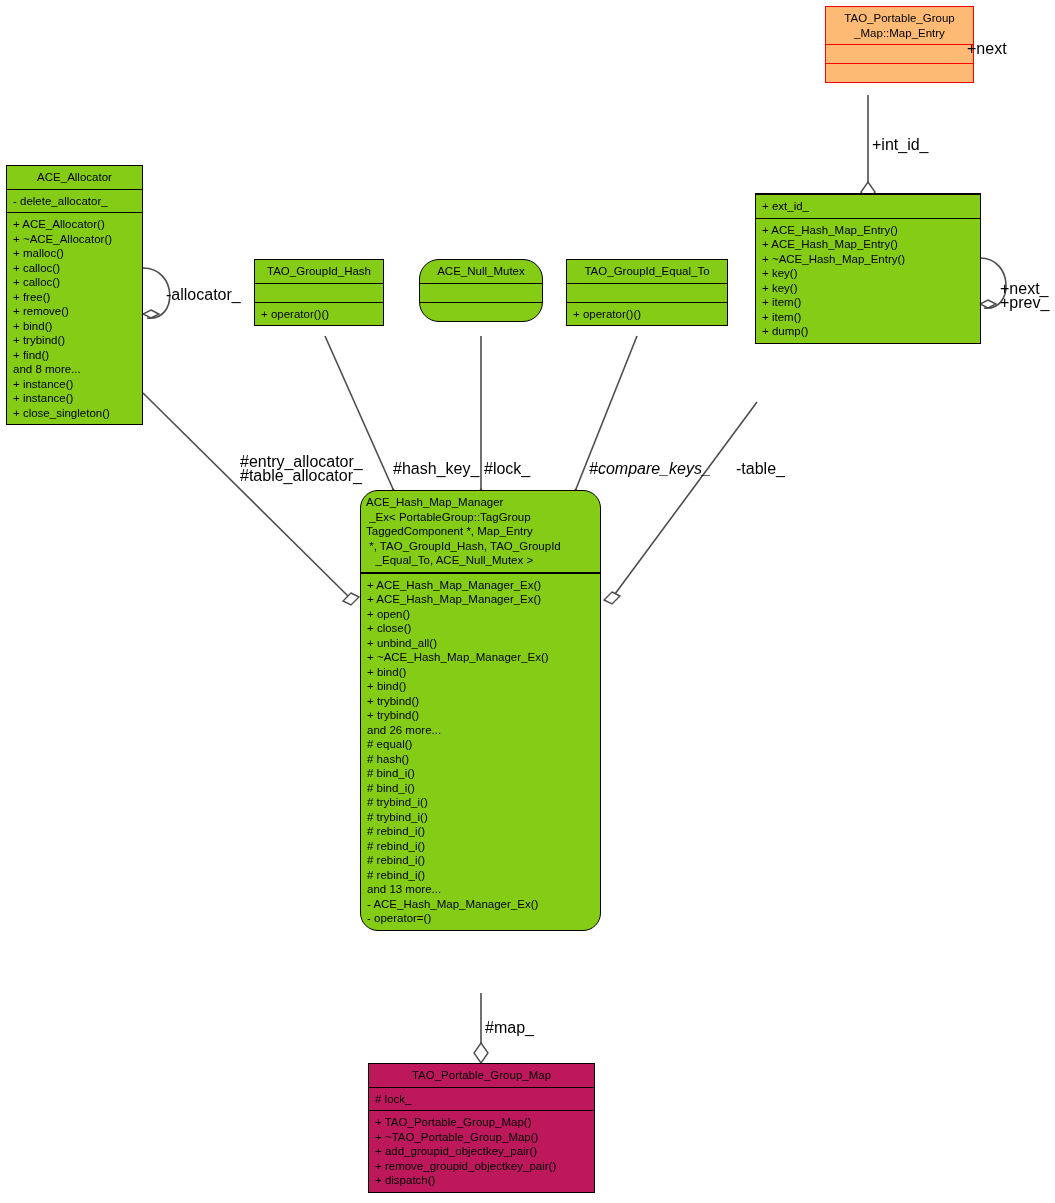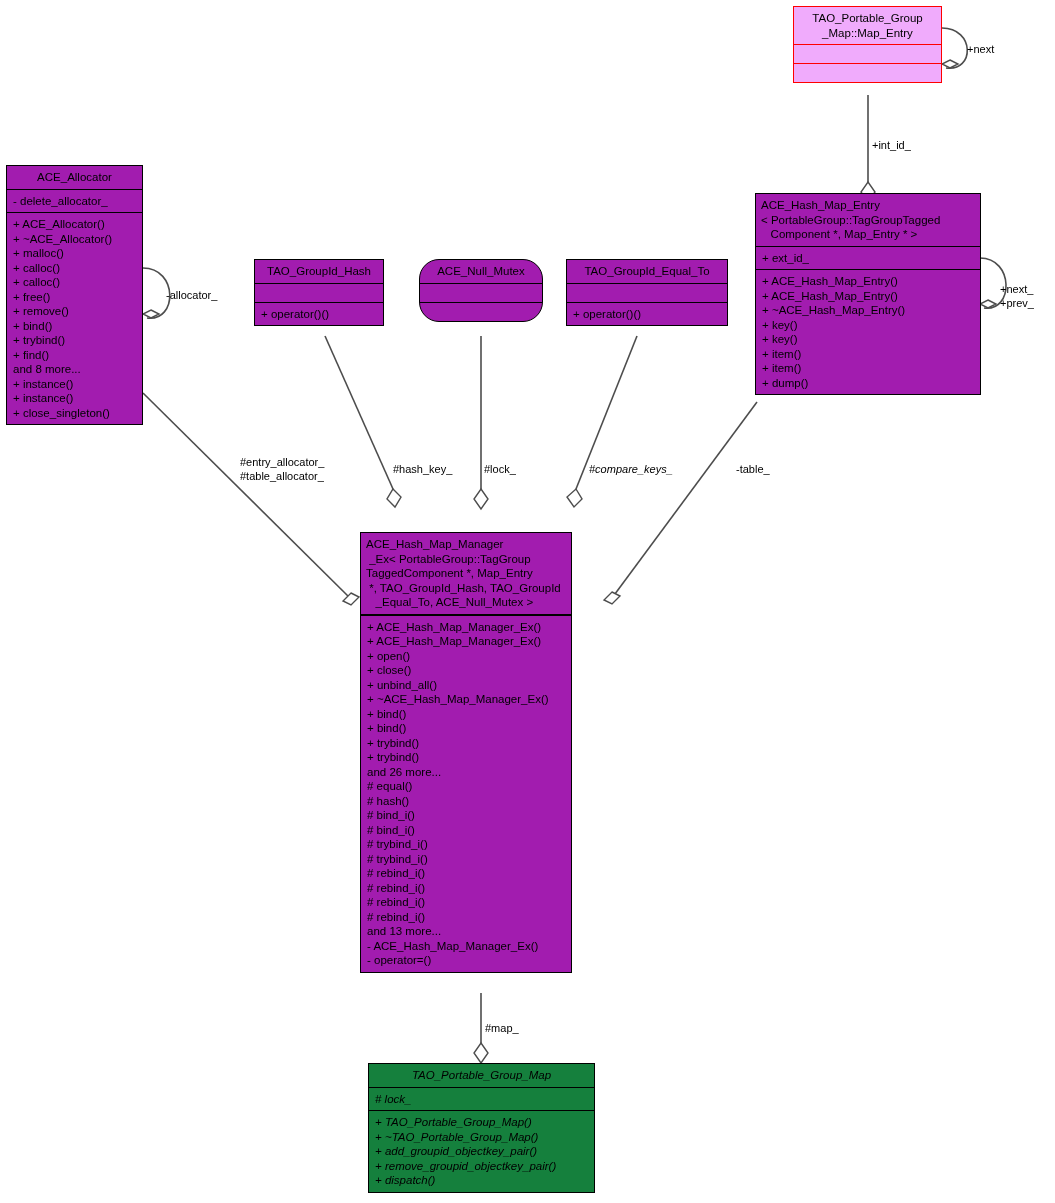--- a/index.html
+++ b/index.html
@@ -23,33 +23,33 @@
     left: 0;
     top: 0;
     width: 1055px;
     height: 1203px;
     pointer-events: none;
   }
   .uml-class {
     position: absolute;
     box-sizing: border-box;
     border: 1px solid #000000;
-    background: #a21caf;
+    background: #84cc16;
     font-size: 11.5px;
     line-height: 14.5px;
     color: #000000;
     z-index: 5;
   }
   .uml-class.red {
     border-color: #ff0000;
-    background: #f0abfc;
+    background: #fdba74;
+    margin-left: 32px;
   }
   .uml-class.shaded {
-    background: #15803d;
-    font-style: italic;
+    background: #be185d;
   }
   .cls-title {
     text-align: center;
     padding: 4px 5px 4px 5px;
     white-space: pre;
   }
   .cls-title.left {
     text-align: left;
   }
   .sep {
@@ -66,21 +66,21 @@
   }
   .cls-section.empty {
     height: 18px;
     padding: 0;
   }
   .member {
     white-space: pre;
   }
   .edge-label {
     position: absolute;
-    font-size: 11px;
+    font-size: 16px;
     line-height: 14px;
     color: #000000;
     white-space: pre;
     z-index: 6;
   }
 </style>
 </head>
 <body>
 
 <div id="canvas">
@@ -180,41 +180,38 @@
     <div class="cls-title">TAO_GroupId_Equal_To</div>
     <div class="sep"></div>
     <div class="cls-section empty"></div>
     <div class="sep"></div>
     <div class="cls-section">
       <div class="member">+ operator()()</div>
     </div>
   </div>
 
   <div class="uml-class" style="left:755px; top:193px; width:226px;">
-    <div class="cls-title left">ACE_Hash_Map_Entry
-&lt; PortableGroup::TagGroupTagged
-   Component *, Map_Entry * &gt;</div>
     <div class="sep"></div>
     <div class="cls-section">
       <div class="member">+ ext_id_</div>
     </div>
     <div class="sep"></div>
     <div class="cls-section">
       <div class="member">+ ACE_Hash_Map_Entry()</div>
       <div class="member">+ ACE_Hash_Map_Entry()</div>
       <div class="member">+ ~ACE_Hash_Map_Entry()</div>
       <div class="member">+ key()</div>
       <div class="member">+ key()</div>
       <div class="member">+ item()</div>
       <div class="member">+ item()</div>
       <div class="member">+ dump()</div>
     </div>
   </div>
 
-  <div class="uml-class" style="left:360px; top:532px; width:212px;">
+  <div class="uml-class" style="left:360px; top:490px; width:241px;border-radius:18px;">
     <div class="cls-title left">ACE_Hash_Map_Manager
  _Ex&lt; PortableGroup::TagGroup
 TaggedComponent *, Map_Entry
  *, TAO_GroupId_Hash, TAO_GroupId
    _Equal_To, ACE_Null_Mutex &gt;</div>
     <div class="sep"></div>
     <div class="sep"></div>
     <div class="cls-section">
       <div class="member">+ ACE_Hash_Map_Manager_Ex()</div>
       <div class="member">+ ACE_Hash_Map_Manager_Ex()</div>

